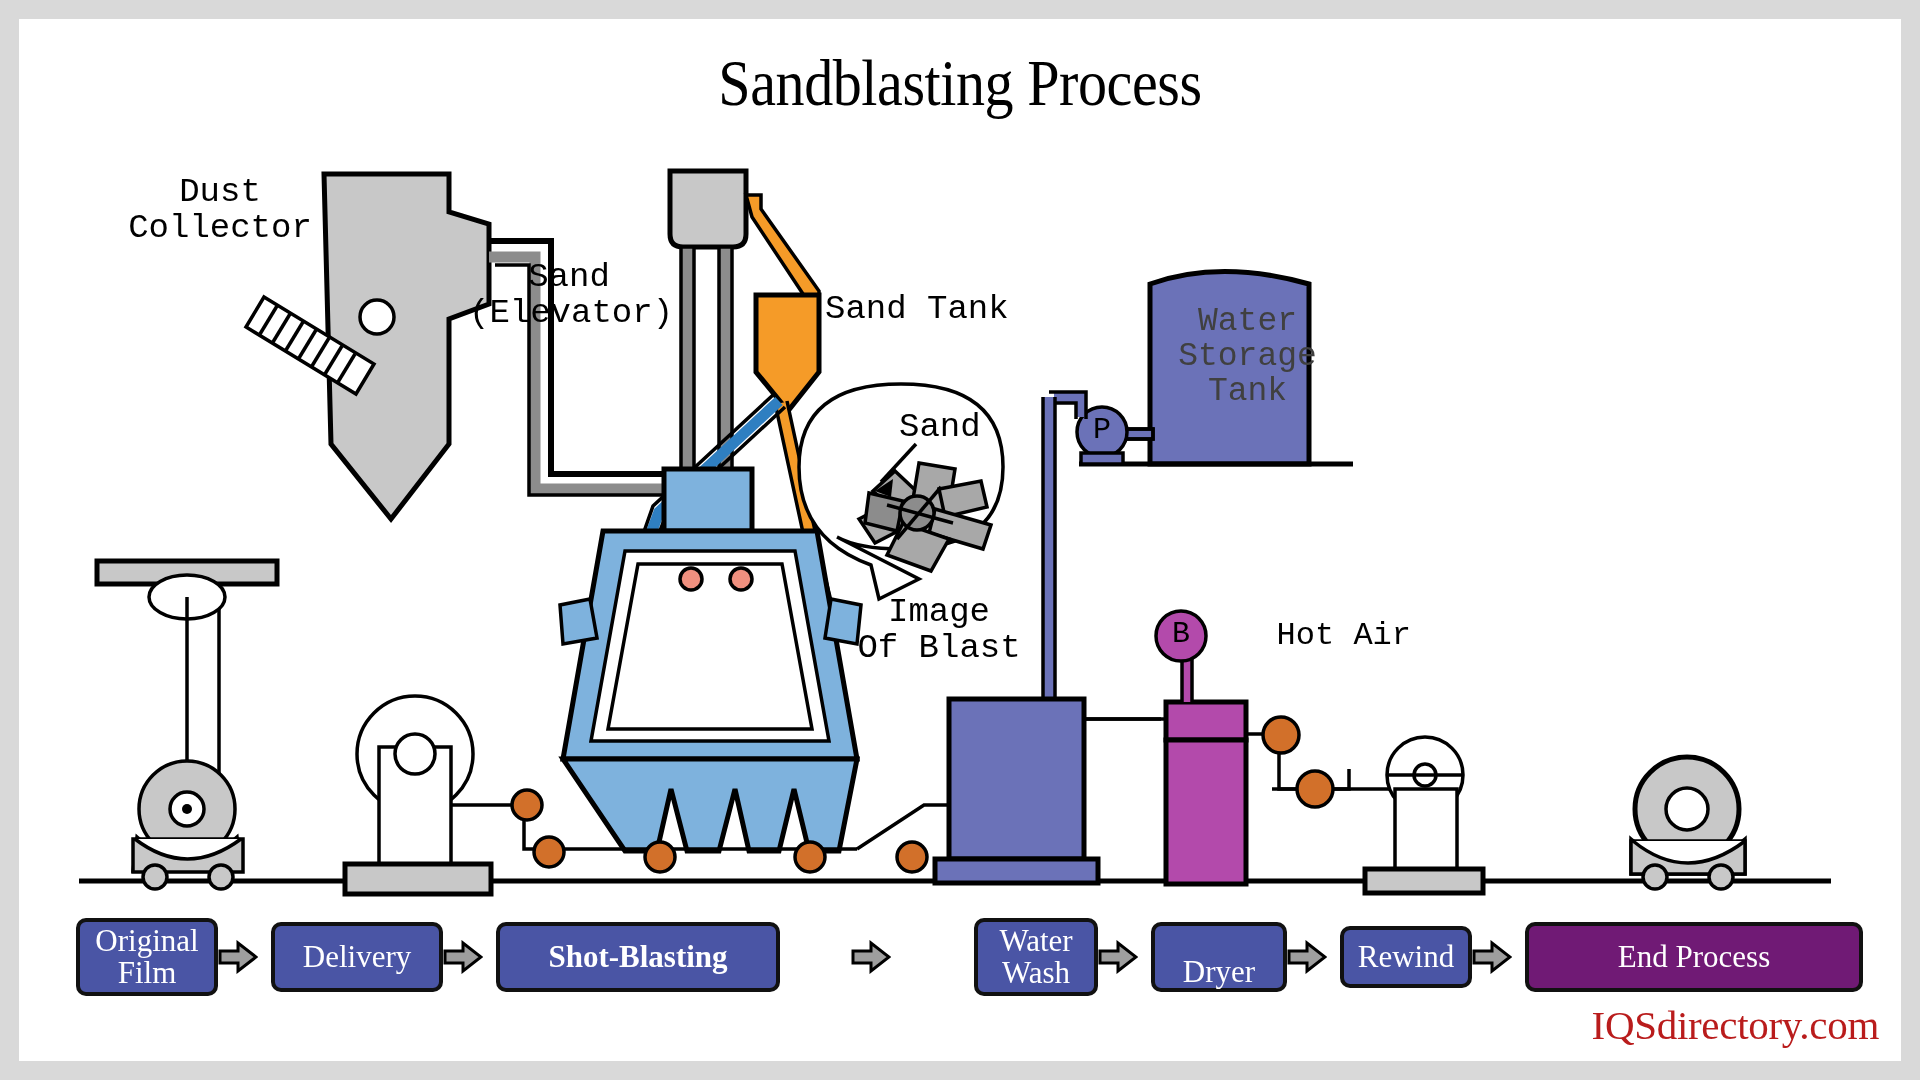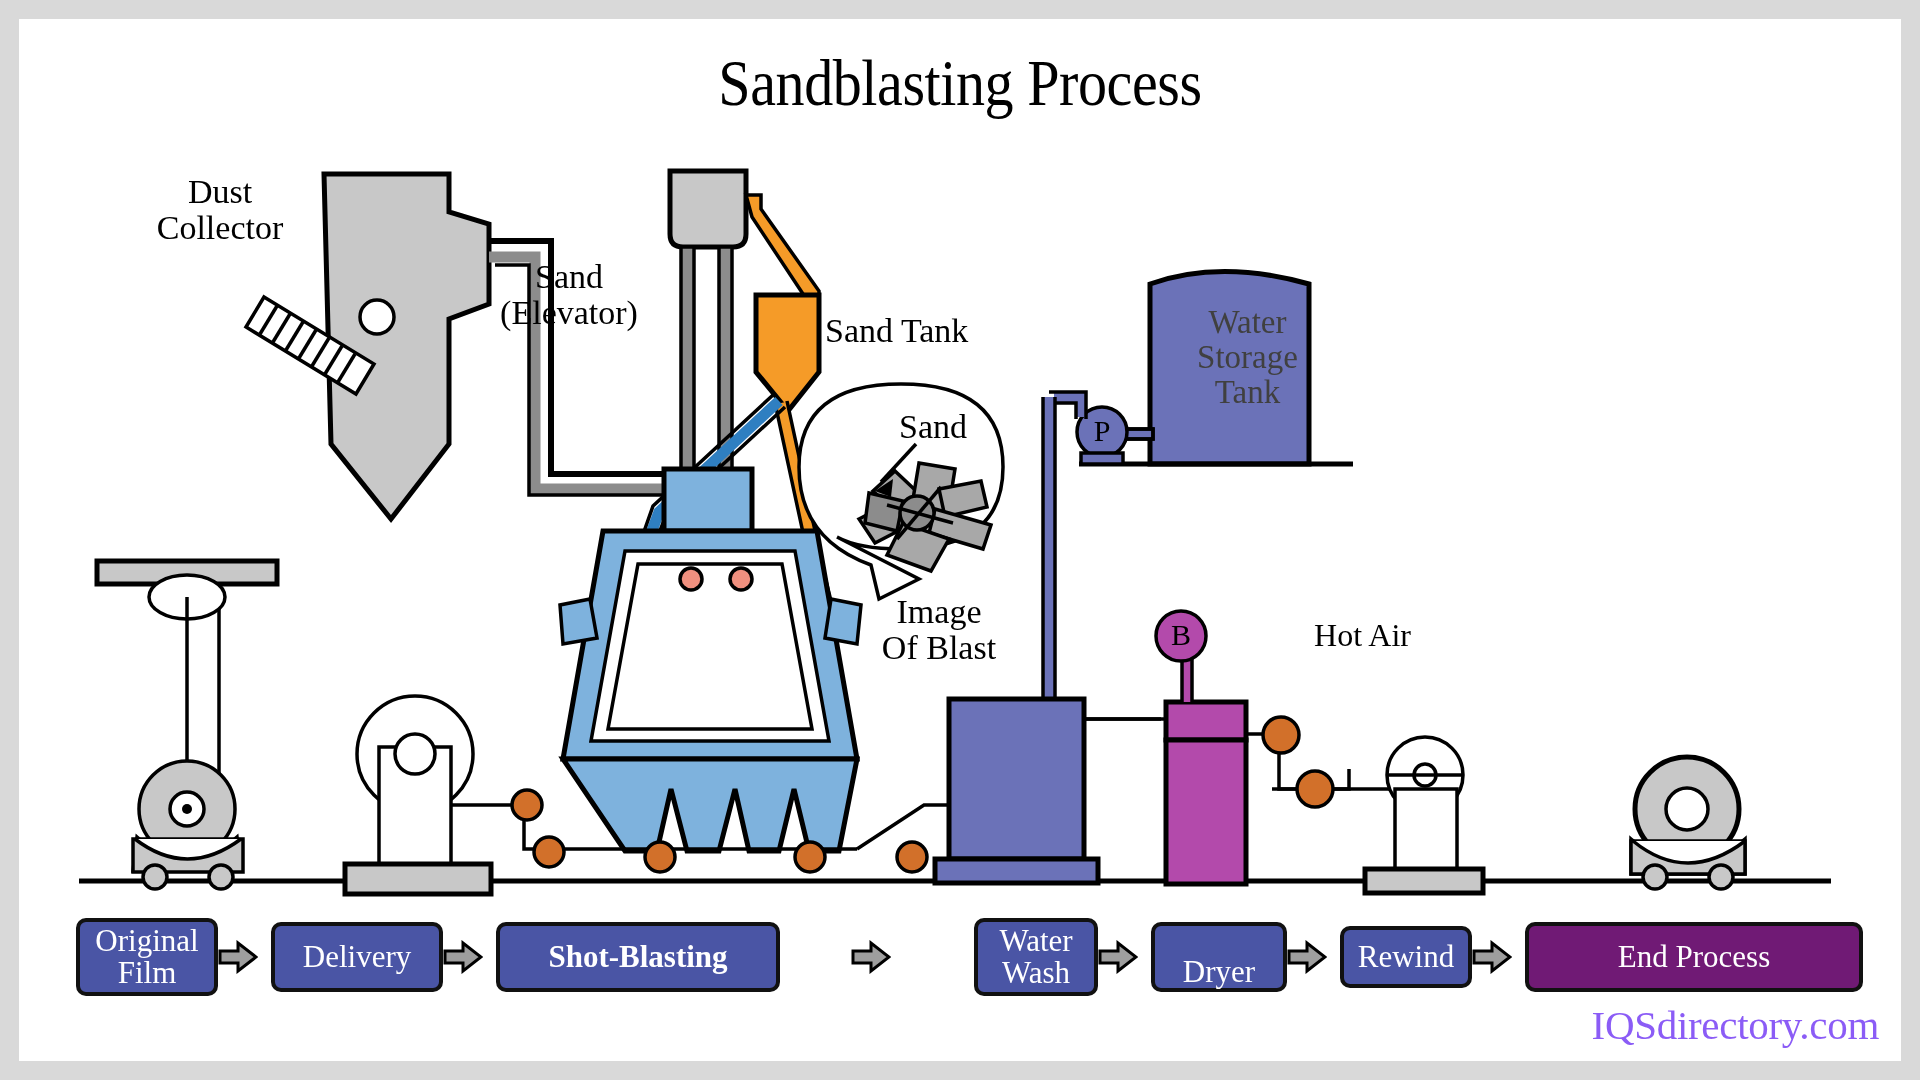--- a/index.html
+++ b/index.html
@@ -36,21 +36,21 @@
     height: 1042px;
   }
   .svg-layer {
     position: absolute;
     left: 0; top: 0;
     width: 1882px;
     height: 1042px;
   }
   .lbl {
     position: absolute;
-    font-family: Liberation Serif, serif;
+    font-family: Liberation Mono, monospace;
     color: #000;
     white-space: pre;
     line-height: 1.06;
     text-align: center;
   }
   #page-title {
     position: absolute;
     left: 0;
     top: 26px;
     width: 1882px;
@@ -61,21 +61,21 @@
     letter-spacing: -0.5px;
     color: #000;
     transform: scaleX(0.88);
   }
   #watermark {
     position: absolute;
     right: 22px;
     bottom: 12px;
     font-family: "Liberation Serif", "DejaVu Serif", serif;
     font-size: 41px;
-    color: #8b5cf6;
+    color: #b91c1c;
     letter-spacing: -0.3px;
   }
   .flowrow {
     position: absolute;
     left: 44px;
     top: 890px;
     width: 1800px;
     height: 96px;
     display: flex;
     align-items: center;
@@ -322,21 +322,21 @@
         </g>
 
       </svg>
 
       <div class="lbl" style="left:106px; top:155px; width:190px; font-size:34px;">Dust
 Collector</div>
 
       <div class="lbl" style="left:450px; top:240px; width:200px; font-size:34px;">Sand
 (Elevator)</div>
 
-      <div class="lbl" style="left:806px; top:272px; width:220px; font-size:34px; text-align:left;margin-top:22px;">Sand Tank</div>
+      <div class="lbl" style="left:806px; top:272px; width:220px; font-size:34px; text-align:left;">Sand Tank</div>
 
       <div class="lbl" style="left:880px; top:390px; width:120px; font-size:34px; text-align:left;">Sand</div>
 
       <div class="lbl" style="left:820px; top:575px; width:200px; font-size:34px;">Image
 Of Blast</div>
 
       <div class="lbl" style="left:1149px; top:286px; width:159px; font-size:33px; color:#404040;">Water
 Storage
 Tank</div>
 

